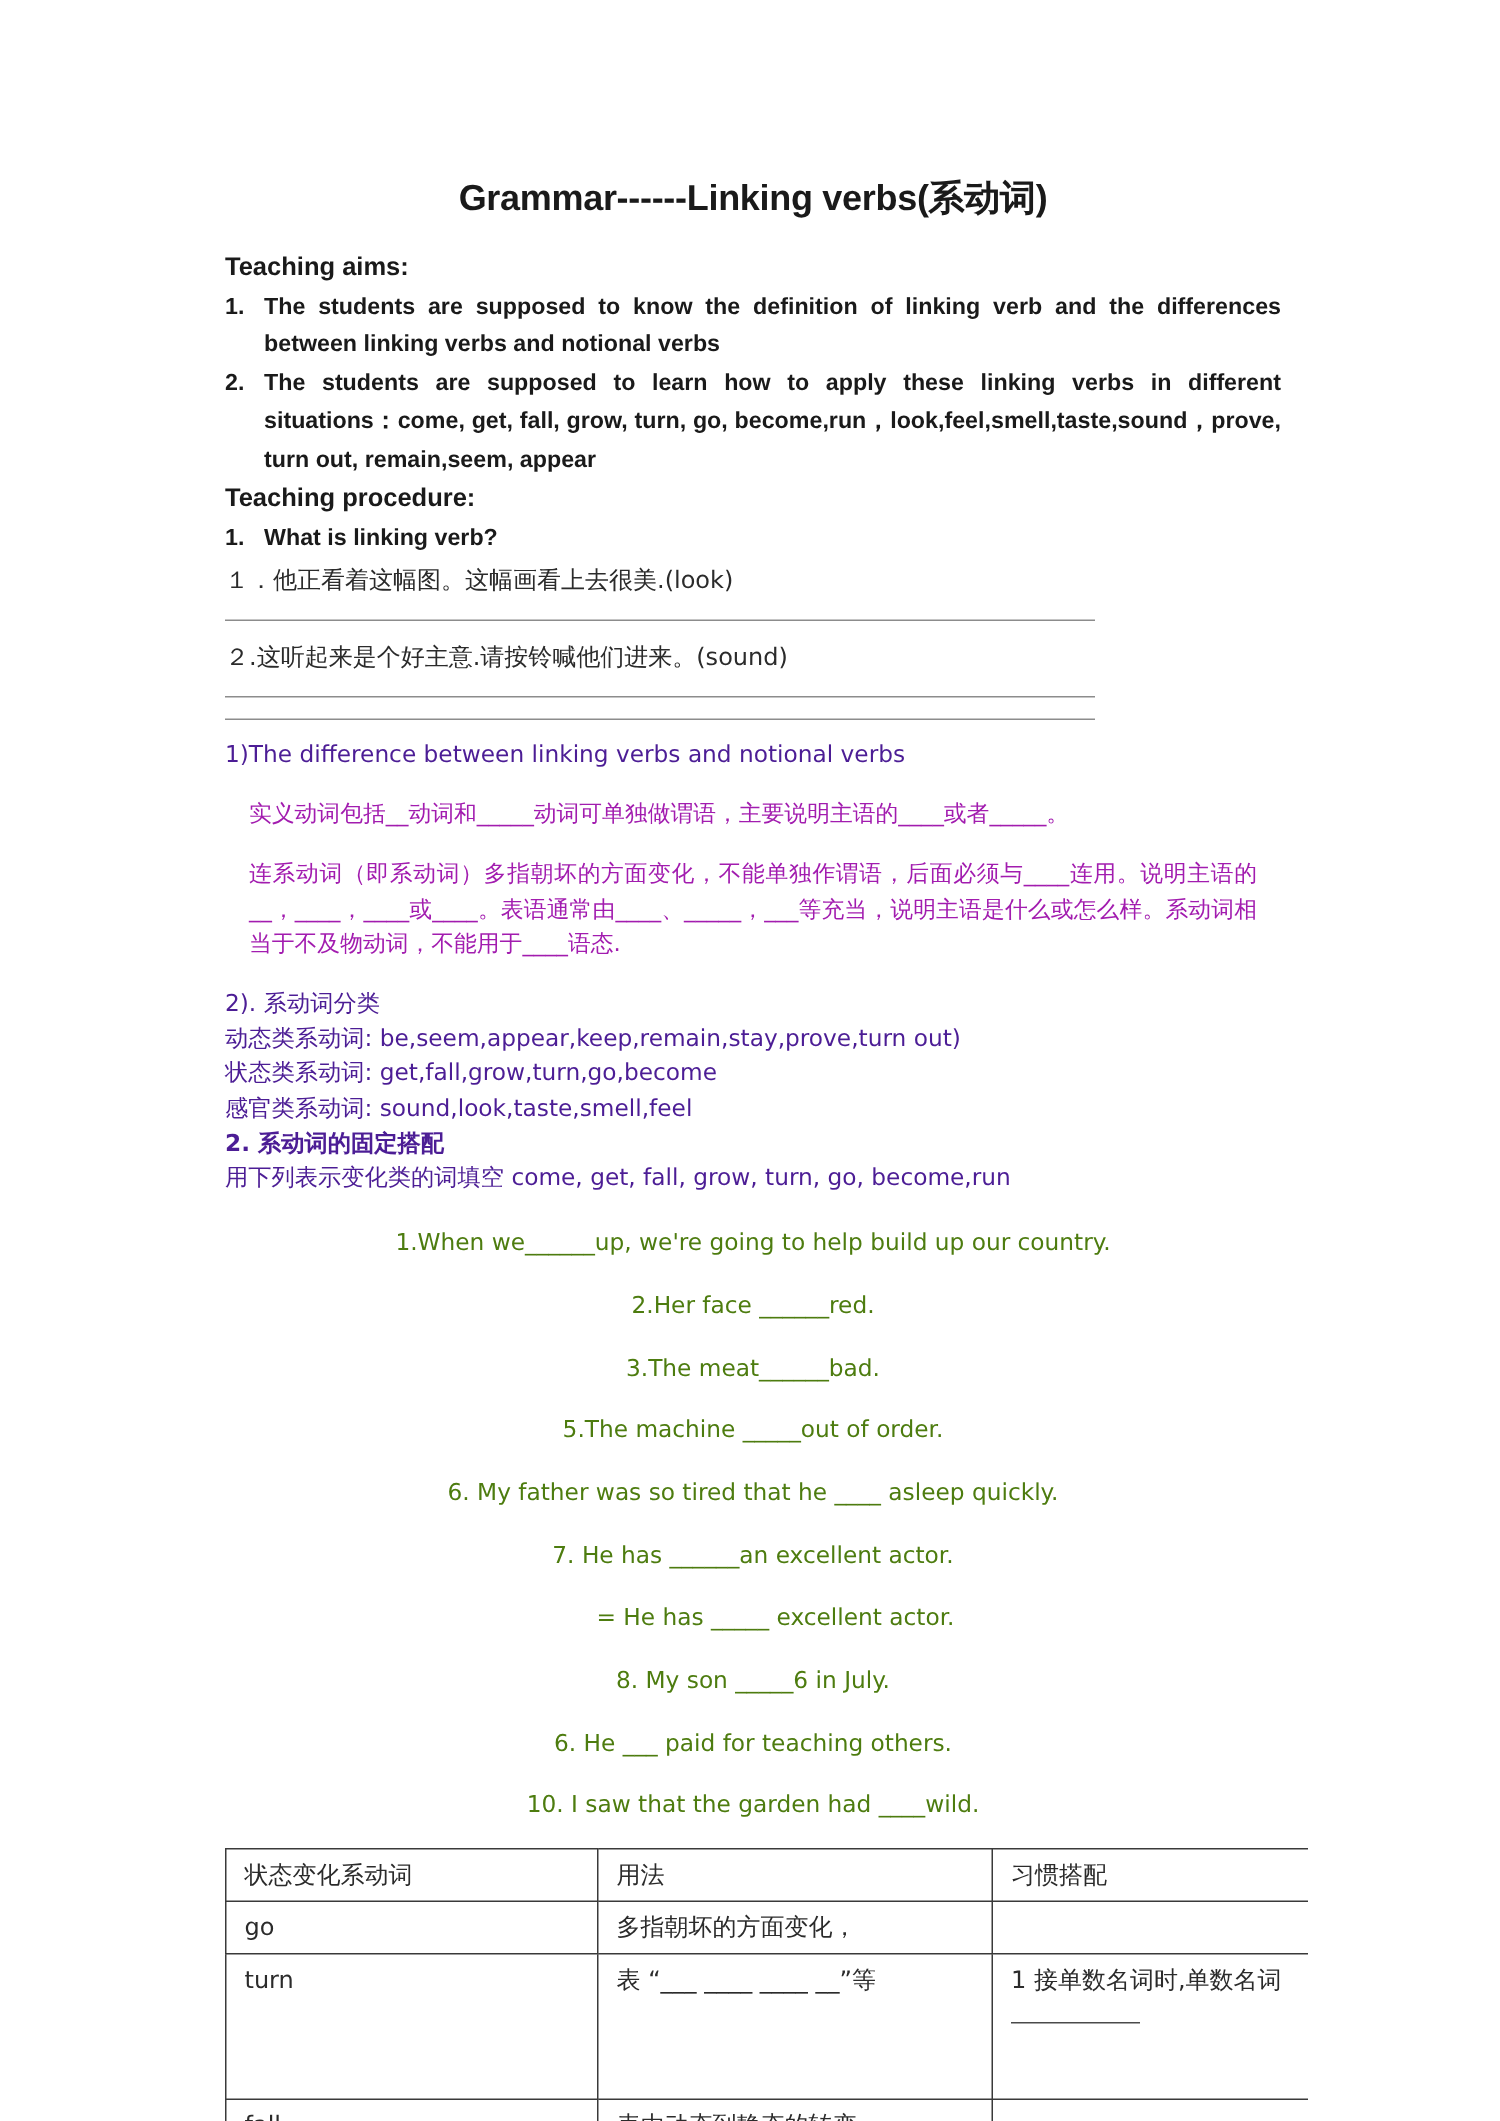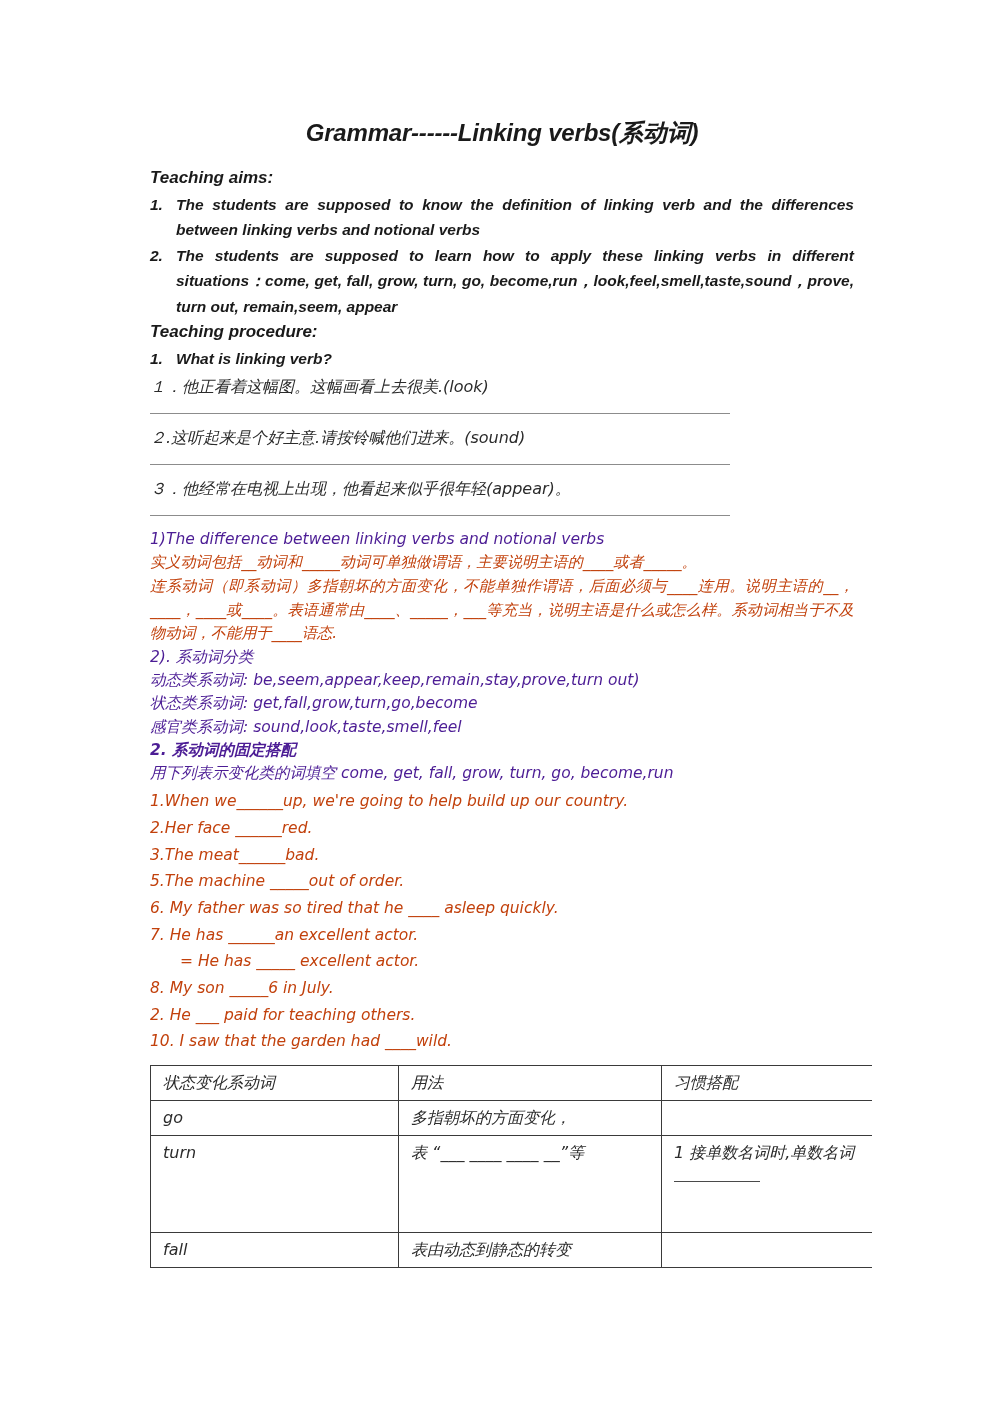--- a/index.html
+++ b/index.html
@@ -14,21 +14,20 @@
     color: #1a1a1a;
     -webkit-font-smoothing: antialiased;
   }
   .page {
     position: relative;
     width: 872px;
     height: 1414px;
     box-sizing: border-box;
     padding: 0;
     overflow: hidden;
-    font-style: italic;
   }
   .content {
     position: absolute;
     left: 150px;
     top: 118px;
     width: 704px;
   }
 
   
   .doc-title {
@@ -71,34 +70,35 @@
     font-family: "DejaVu Sans", "Liberation Sans", sans-serif;
     font-size: 15.5px;
     line-height: 1.5;
     color: #4c1d95;
     margin: 0;
   }
   .cjk-para {
     font-family: "DejaVu Sans", "Liberation Sans", sans-serif;
     font-size: 15.2px;
     line-height: 1.56;
-    color: #c2410c;
-    margin: 0;
+    color: #a21caf;
+    margin: 16px;
     text-align: justify;
     text-align-last: left;
   }
   .cjk-bold {
     font-weight: bold;
   }
   .ex-line {
     font-family: "DejaVu Sans", "Liberation Sans", sans-serif;
     font-size: 15.5px;
     line-height: 1.72;
-    color: #c2410c;
-    margin: 0;
+    color: #4d7c0f;
+    margin: 15px;
+    text-align: center;
   }
   .ex-line.indent {
     padding-left: 30px;
   }
 
   .q-line {
     font-family: "DejaVu Sans", "Liberation Sans", sans-serif;
     font-size: 16px;
     color: #2b2b2b;
     margin: 0;
@@ -171,21 +171,20 @@
     </div>
 
     <div class="gap-xs"></div>
 
     <p class="q-line">１．他正看着这幅图。这幅画看上去很美.(look)</p>
     <div class="answer-rule"></div>
 
     <p class="q-line">２.这听起来是个好主意.请按铃喊他们进来。(sound)</p>
     <div class="answer-rule"></div>
 
-    <p class="q-line">３．他经常在电视上出现，他看起来似乎很年轻(appear)。</p>
     <div class="answer-rule"></div>
 
     <p class="cjk">1)The difference between linking verbs and notional verbs</p>
     <p class="cjk-para">实义动词包括__动词和_____动词可单独做谓语，主要说明主语的____或者_____。</p>
     <p class="cjk-para">连系动词（即系动词）多指朝坏的方面变化，不能单独作谓语，后面必须与____连用。说明主语的__，____，____或____。表语通常由____、_____，___等充当，说明主语是什么或怎么样。系动词相当于不及物动词，不能用于____语态.</p>
 
     <p class="cjk">2). 系动词分类</p>
     <p class="cjk">动态类系动词: be,seem,appear,keep,remain,stay,prove,turn out)</p>
     <p class="cjk">状态类系动词: get,fall,grow,turn,go,become</p>
     <p class="cjk">感官类系动词: sound,look,taste,smell,feel</p>
@@ -196,21 +195,21 @@
     <div class="gap-xs"></div>
 
     <p class="ex-line">1.When we______up, we're going to help build up our country.</p>
     <p class="ex-line">2.Her face ______red.</p>
     <p class="ex-line">3.The meat______bad.</p>
     <p class="ex-line">5.The machine _____out of order.</p>
     <p class="ex-line">6. My father was so tired that he ____ asleep quickly.</p>
     <p class="ex-line">7. He has ______an excellent actor.</p>
     <p class="ex-line indent">= He has _____ excellent actor.</p>
     <p class="ex-line">8. My son _____6 in July.</p>
-    <p class="ex-line">2. He ___ paid for teaching others.</p>
+    <p class="ex-line">6. He ___ paid for teaching others.</p>
     <p class="ex-line">10. I saw that the garden had ____wild.</p>
 
     <table class="verb-table">
       <tbody>
         <tr>
           <td class="c1">状态变化系动词</td>
           <td class="c2 hdr-center">用法</td>
           <td class="c3 hdr-center">习惯搭配</td>
         </tr>
         <tr>

